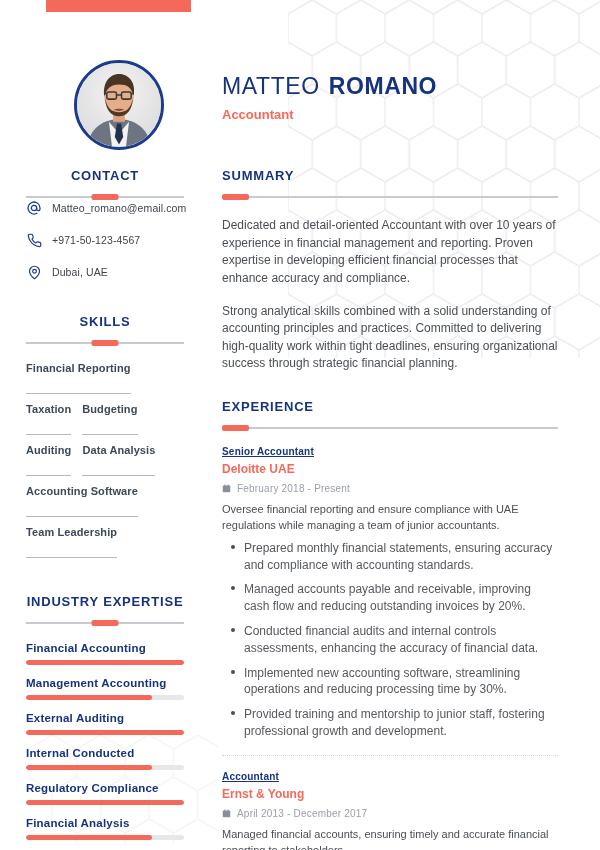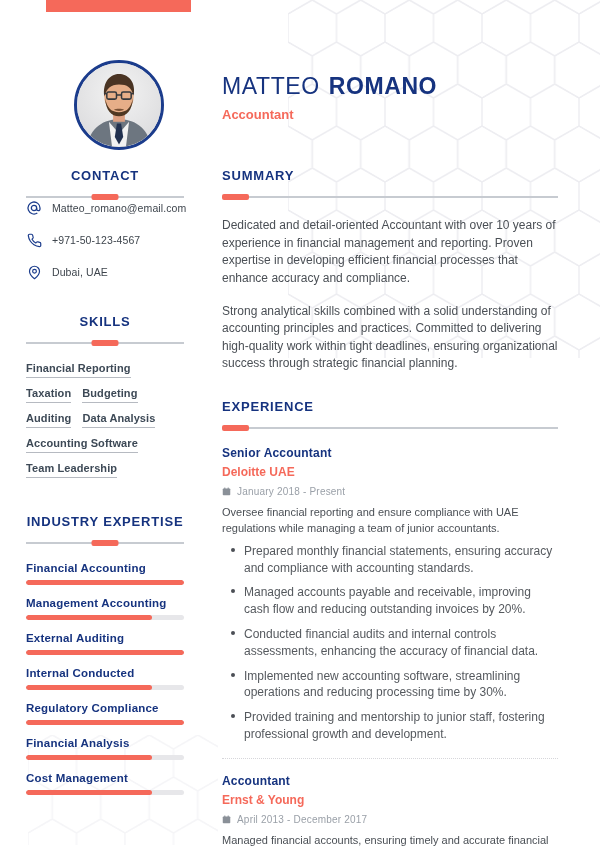--- a/index.html
+++ b/index.html
@@ -76,21 +76,21 @@
   .contact-item .cicon svg{display:block;}
   .contact-text{font-size:10.5px;color:#3e454d;letter-spacing:.1px;}
 
   
   .skills-section{margin-top:34px;}
   .skills-list{
     margin-top:16px;display:flex;flex-wrap:wrap;column-gap:11px;row-gap:9px;
   }
   .skill-item{
     font-size:11px;font-weight:700;color:#3d4956;
-    padding-bottom:3px;border-bottom:1.5px solid #b6bac1;letter-spacing:.1px;
+    padding-bottom:19px;border-bottom:1.5px solid #b6bac1;letter-spacing:.1px;
   }
 
   
   .expertise-section{margin-top:36px;}
   .expertise-list{margin-top:16px;}
   .exp-item{margin-bottom:12px;}
   .exp-label{font-size:11.5px;font-weight:700;color:var(--navy);letter-spacing:.2px;}
   .bar-track{
     margin-top:6px;height:5px;border-radius:3px;background:var(--track);
     overflow:hidden;width:100%;
@@ -99,21 +99,21 @@
 
   
   .summary-text{margin-top:17px;}
   .summary-text p{
     font-size:12px;line-height:1.47;color:var(--body-text);margin-bottom:15px;
   }
 
   
   .experience-section{margin-top:26px;}
   .job{margin-top:15px;}
-  .job-title{font-size:12px;font-weight:800;color:var(--navy);letter-spacing:.2px;}
+  .job-title{font-size:10px;font-weight:800;color:var(--navy);letter-spacing:.2px;text-decoration:underline;}
   .job-company{margin-top:5px;font-size:12px;font-weight:700;color:var(--accent);}
   .job-dates{
     margin-top:7px;display:flex;align-items:center;gap:6px;
     font-size:10px;color:var(--muted);letter-spacing:.2px;
   }
   .job-dates svg{display:block;}
   .job-desc{margin-top:8px;font-size:11px;line-height:1.45;color:var(--body-text);}
   .job-bullets{margin-top:6px;padding-left:20px;list-style:none;}
   .job-bullets li{
     position:relative;font-size:12px;line-height:1.4;color:#55595e;
@@ -325,21 +325,21 @@
 
       <div class="job">
         <div class="job-title">Senior Accountant</div>
         <div class="job-company">Deloitte UAE</div>
         <div class="job-dates">
           <svg width="9" height="9" viewBox="0 0 24 24" fill="#8a9098">
             <rect x="2" y="4" width="20" height="18" rx="2"></rect>
             <rect x="6" y="1" width="3" height="5" rx="1"></rect>
             <rect x="15" y="1" width="3" height="5" rx="1"></rect>
           </svg>
-          <span>January 2018 - Present</span>
+          <span>February 2018 - Present</span>
         </div>
         <div class="job-desc">Oversee financial reporting and ensure compliance with UAE regulations while managing a team of junior accountants.</div>
         <ul class="job-bullets">
           <li>Prepared monthly financial statements, ensuring accuracy and compliance with accounting standards.</li>
           <li>Managed accounts payable and receivable, improving cash flow and reducing outstanding invoices by 20%.</li>
           <li>Conducted financial audits and internal controls assessments, enhancing the accuracy of financial data.</li>
           <li>Implemented new accounting software, streamlining operations and reducing processing time by 30%.</li>
           <li>Provided training and mentorship to junior staff, fostering professional growth and development.</li>
         </ul>
       </div>

